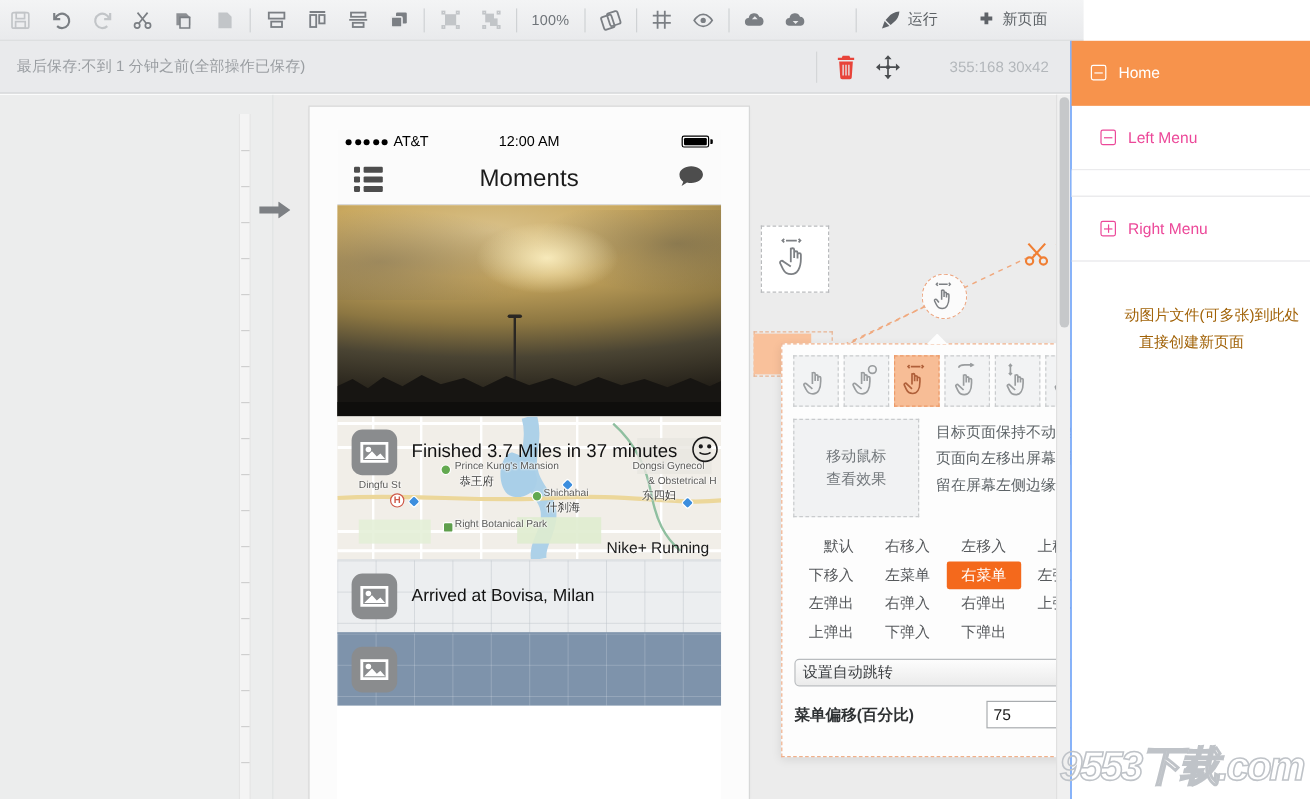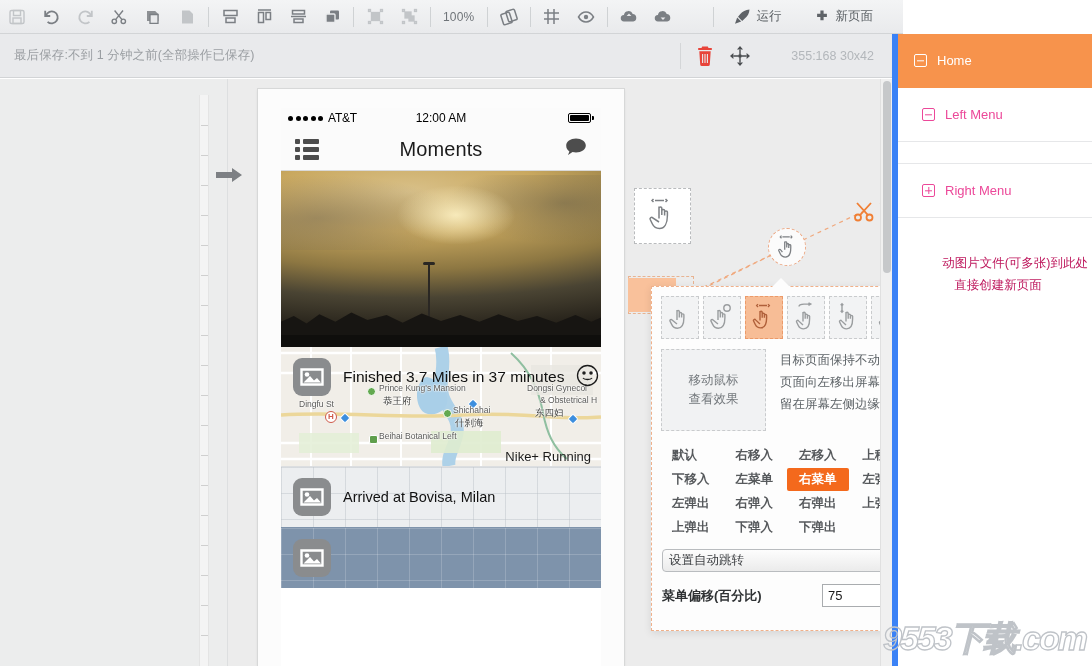--- a/index.html
+++ b/index.html
@@ -52,21 +52,21 @@
   .vsep { width: 1px; height: 26px; background: #d4d6d8; }
   .trash-btn { color: #e8443a; display: flex; align-items: center; }
   .move-btn { color: #4a4d50; display: flex; align-items: center; }
   .coord-read {
     font-size: 12.5px; color: #b3b7bb; padding: 0 18px 0 26px; white-space: nowrap;
   }
 
   
   .pages-panel {
     position: absolute; right: 0; top: 34px; width: 200px; height: 632px;
-    background: #ffffff; border-left: 6px solid #3b82f6;
+    background: #ffffff; border-left: 1px solid #3b82f6;
   }
   .page-item {
     height: 54px; display: flex; align-items: center; gap: 10px;
     padding-left: 16px; font-size: 13px; color: #ec4899;
     border-bottom: 1px solid #e6e7e9;
   }
   .page-item.active { background: #f7934c; color: #ffffff; border-bottom-color: #f7934c; }
   .page-item .tgl {
     width: 13px; height: 13px; border: 1.4px solid currentColor; border-radius: 2px;
     position: relative; flex: 0 0 auto;
@@ -76,21 +76,21 @@
     height: 1.4px; background: currentColor; transform: translateY(-50%);
   }
   .page-item .tgl.plus::after {
     content: ""; position: absolute; top: 2px; bottom: 2px; left: 50%;
     width: 1.4px; background: currentColor; transform: translateX(-50%);
   }
   .page-item.indent { padding-left: 24px; }
   .page-spacer { height: 22px; border-bottom: 1px solid #e6e7e9; background: #fff; }
   .drop-hint {
     position: absolute; left: 8px; top: 218px; width: 184px;
-    text-align: center; font-size: 12.5px; line-height: 22px; color: #be185d;
+    text-align: center; font-size: 12.5px; line-height: 22px; color: #a16207;
   }
   .drop-hint .l1 { text-align: right; padding-right: 2px; }
 
   
   .left-gutter {
     position: absolute; left: 0; top: 79px; width: 228px; height: 587px;
     background: #eceded; border-right: 1px solid #dddfe0;
   }
   
   .canvas {
@@ -303,22 +303,22 @@
     font-size: 12.5px; color: #73787c; line-height: 19px; flex: 0 0 auto;
   }
   .preview-desc {
     font-size: 12.5px; color: #5d6367; line-height: 22px; flex: 1;
   }
   .trans-grid {
     display: grid; grid-template-columns: repeat(4, 1fr); row-gap: 0; column-gap: 0;
     padding: 12px 8px 0 8px;
   }
   .trans-cell {
-    height: 24px; display: flex; align-items: center; justify-content: flex-start;
-    font-size: 12.5px; color: #56595c; font-weight: bold;
+    height: 24px; display: flex; align-items: center; justify-content: flex-end;
+    font-size: 12.5px; color: #56595c;
   }
   .trans-cell .pill {
     display: inline-flex; align-items: center; justify-content: center;
     padding: 3px 12px; border-radius: 2px;
   }
   .trans-cell.sel .pill { background: #f4691c; color: #fff; }
   .popup-select {
     margin: 10px 10px 0 10px; height: 23px;
     background: linear-gradient(#fdfdfd, #ebebeb);
     border: 1px solid #b9bcbf; border-radius: 4px;
@@ -629,21 +629,21 @@
       <div class="map-poi h" style="left:44px;top:64px">H</div>
 
       <div class="map-label" style="left:18px;top:52px">Dingfu St</div>
       <div class="map-label" style="left:98px;top:36px">Prince Kung's Mansion</div>
       <div class="map-label cn" style="left:102px;top:48px">恭王府</div>
       <div class="map-label" style="left:172px;top:58px">Shichahai</div>
       <div class="map-label cn" style="left:174px;top:70px">什刹海</div>
       <div class="map-label" style="left:246px;top:36px">Dongsi Gynecol</div>
       <div class="map-label" style="left:259px;top:48px">&amp; Obstetrical H</div>
       <div class="map-label cn" style="left:254px;top:60px">东四妇</div>
-      <div class="map-label" style="left:98px;top:84px">Beihai Botanical Left</div>
+      <div class="map-label" style="left:98px;top:84px">Right Botanical Park</div>
 
       <div class="map-ov-row">
         <div class="thumb-icon">
           <svg width="24" height="20" viewBox="0 0 24 20" fill="#fff">
             <path d="M1.5 2.5h21v15h-21z" fill="none" stroke="#fff" stroke-width="2.4"></path>
             <circle cx="7" cy="7.5" r="2.3"></circle>
             <path d="M3.5 15.5 10 9l4 4.5 3-2.5 4 4.5z"></path>
           </svg>
         </div>
         <div class="map-ov-text">Finished 3.7 Miles in 37 minutes</div>

